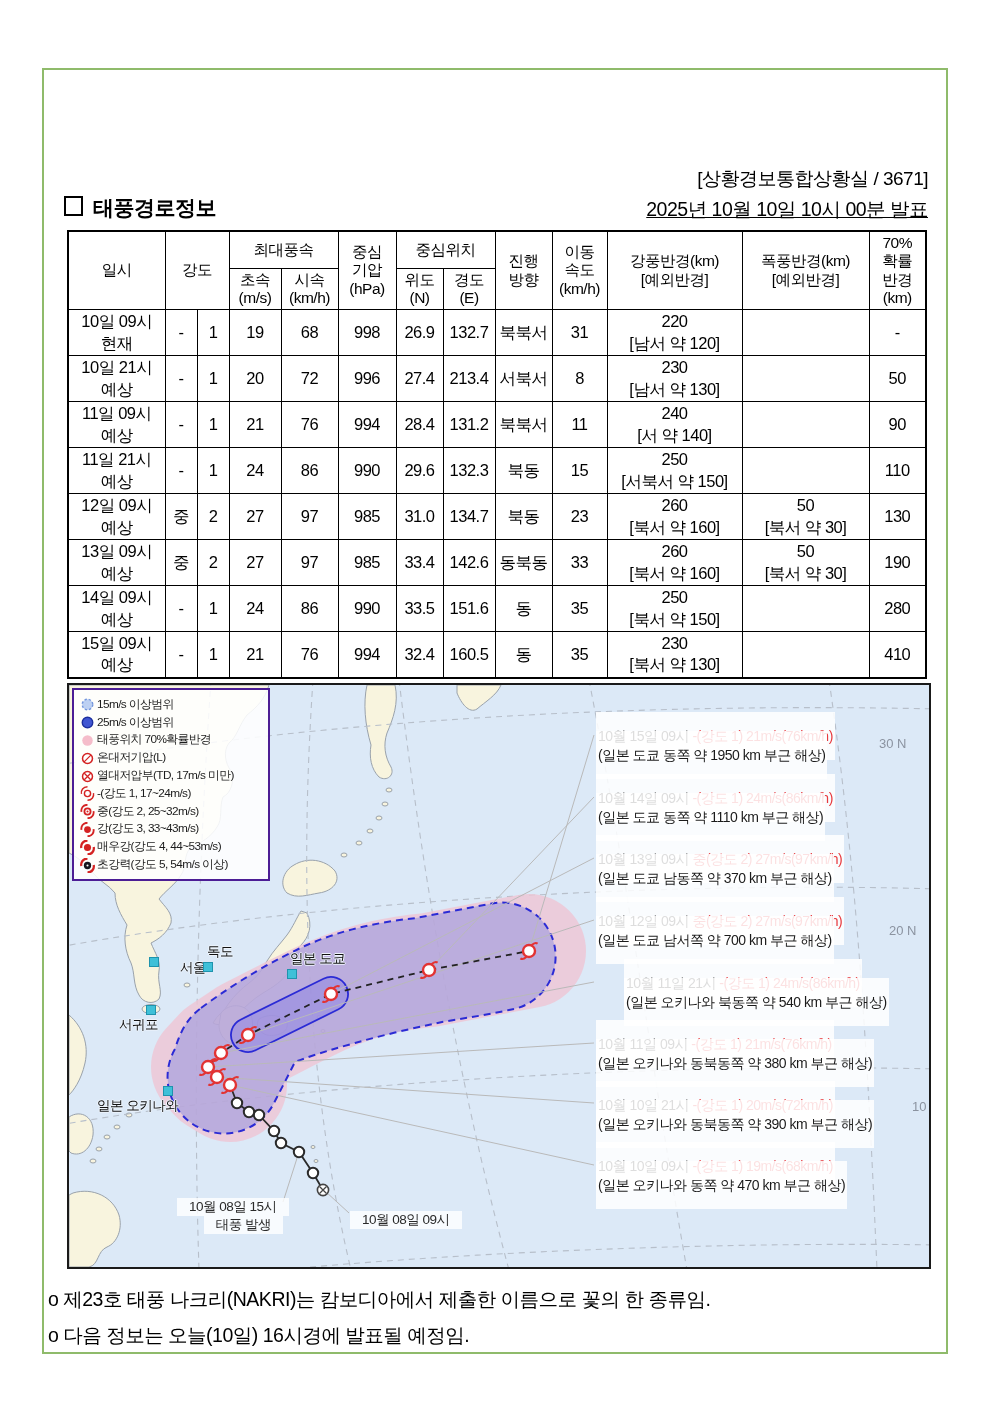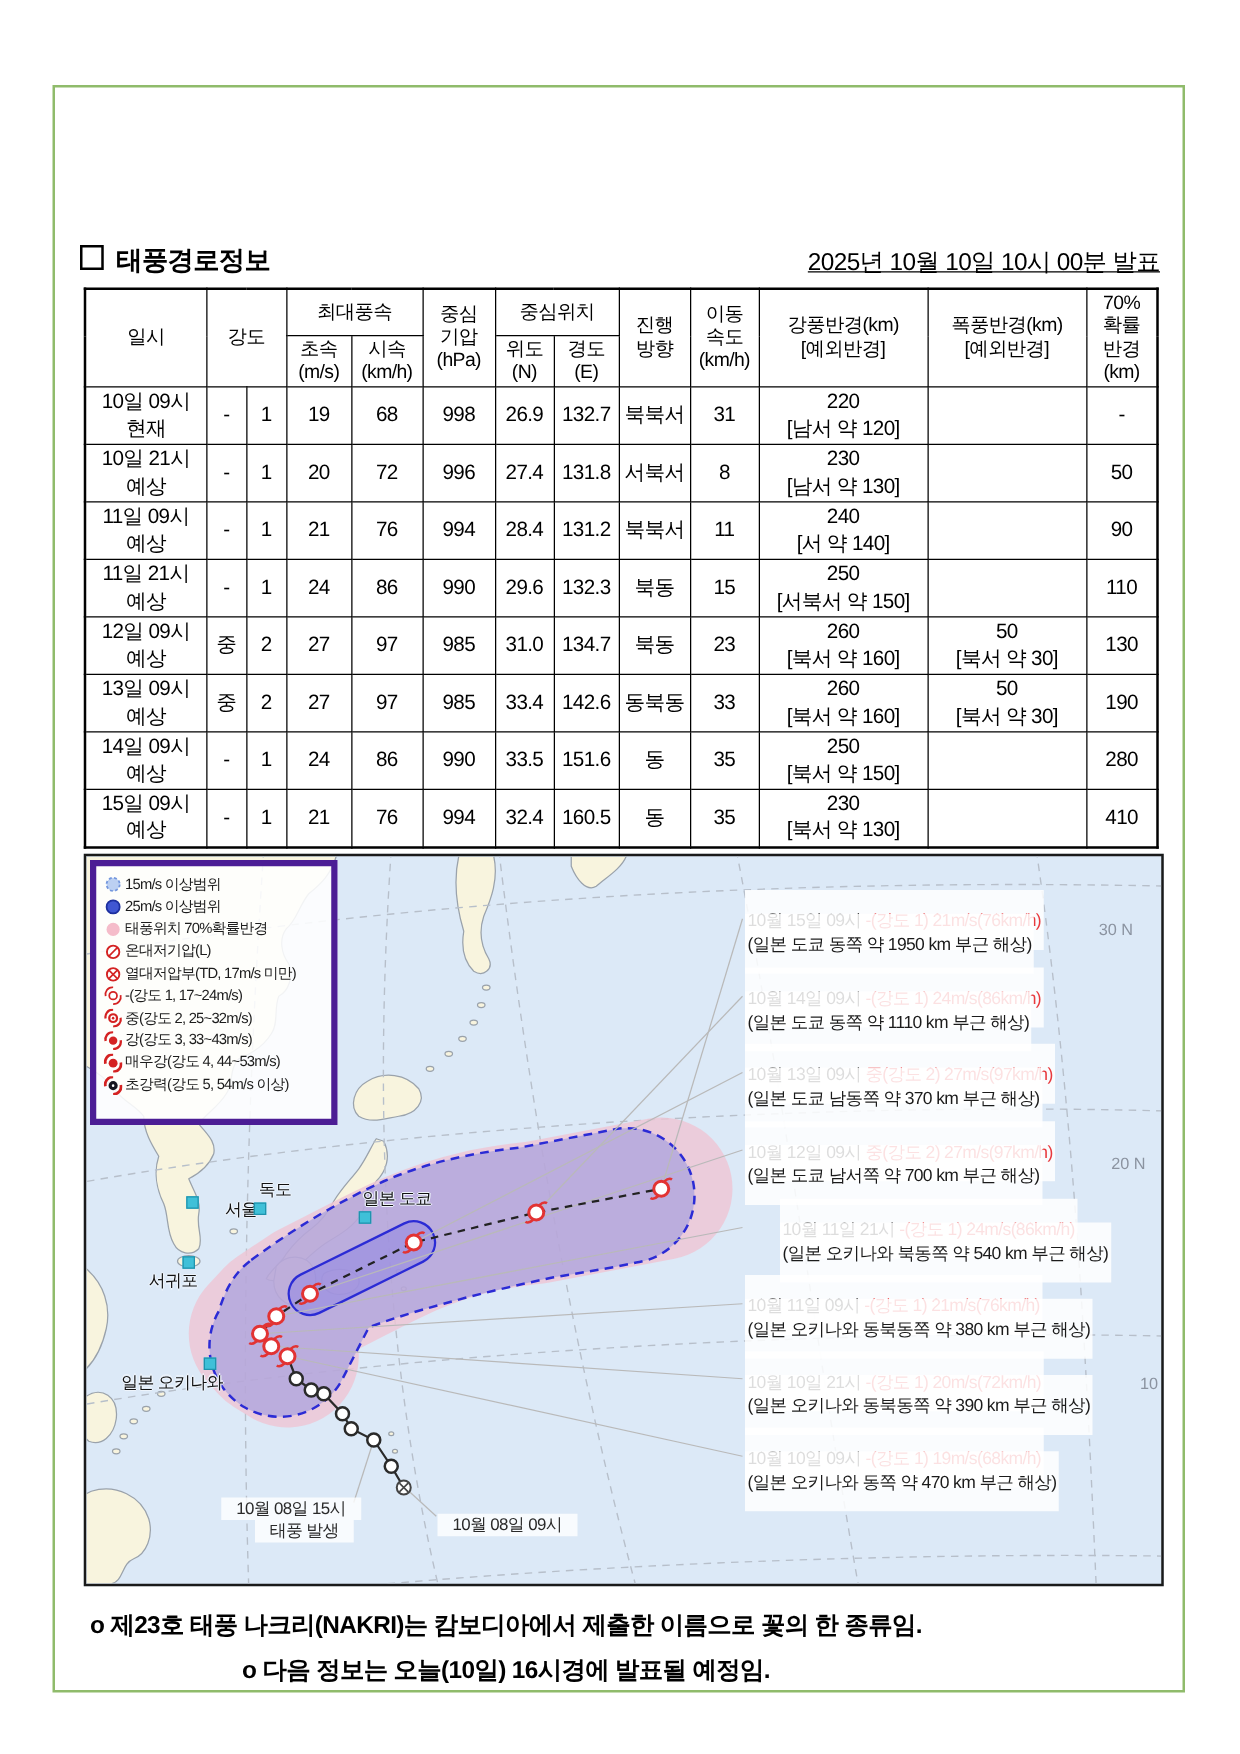--- a/index.html
+++ b/index.html
@@ -23,47 +23,48 @@
   table.fc tr.hr1 th{height:36px;}
   table.fc tr.hr2 th{height:40px;}
   table.fc tbody tr{height:46px;}
   table.fc td div{line-height:1.3;}
 
   
   .map{position:absolute;left:67px;top:683px;width:860px;height:582px;background:#dce9f7;
        border:2px solid #1a1a1a;overflow:hidden;}
   .map svg.base{position:absolute;left:0;top:0;width:860px;height:582px;}
   .legend{position:absolute;left:3px;top:3px;width:198px;background:rgba(255,255,255,0.87);
-          border:5px solid #4c1d95;padding:6px 5px 18px 6px;box-sizing:border-box;}
+          border:2px solid #4c1d95;padding:6px 5px 5px 6px;box-sizing:border-box;}
   .legend ul{list-style:none;margin:0;padding:0;}
   .legend li{display:flex;align-items:center;height:17.8px;font-size:11.8px;color:#1c1c1c;letter-spacing:-0.6px;}
   .legend .licon{width:17px;flex:0 0 17px;display:inline-flex;align-items:center;}
   .legend .licon svg{width:15px;height:15px;}
   .annot{position:absolute;left:527px;width:332px;font-size:14px;line-height:18.5px;
          letter-spacing:-0.5px;color:#1b1b1b;white-space:nowrap;}
   .annot .chip{background:rgba(255,255,255,0.85);padding:16px 2px;}
   .annot .ar{color:#e8393d;}
   .city-sq{position:absolute;width:8px;height:8px;background:#3fc0d8;border:1px solid #1f93ad;}
   .city-lb{position:absolute;font-size:13.5px;color:#111;letter-spacing:-0.5px;white-space:nowrap;
            text-shadow:1px 0 0 #eef4fb,-1px 0 0 #eef4fb,0 1px 0 #eef4fb,0 -1px 0 #eef4fb;}
   .axis{position:absolute;font-size:13px;color:#8b93a0;white-space:nowrap;margin-top:43px;}
   .tlabel{position:absolute;font-size:13.5px;color:#2a2a2a;letter-spacing:-0.5px;white-space:nowrap;}
   .tlabel div{background:rgba(255,255,255,0.8);padding:0 12px;display:inline-block;}
   .tlabel.ra{text-align:right;}
   .tlabel div:empty{display:none;}
 
-  .notes{position:absolute;left:72px;top:1286px;font-size:19.5px;font-weight:700;letter-spacing:-0.5px;text-align:center;}
+  .notes{position:absolute;left:48px;top:1286px;font-size:19.5px;font-weight:400;letter-spacing:-0.5px;}
   .notes div{margin-bottom:9px;}
 </style>
 </head>
 <body>
 
 <div class="page">
   <div class="frame"></div>
 
+  <div class="office">[상황경보통합상황실 / 3671]</div>
   <div class="issued">2025년 10월 10일 10시 00분 발표</div>
   <div class="section">
     <span class="box"></span><span>태풍경로정보</span>
   </div>
 
   <table class="fc">
     <colgroup>
       <col style="width:97px">
         <col style="width:32px">
         <col style="width:32px">
@@ -161,21 +162,21 @@
           <td>
             <div>10일 21시</div>
             <div>예상</div>
           </td>
           <td>-</td>
           <td>1</td>
           <td>20</td>
           <td>72</td>
           <td>996</td>
           <td>27.4</td>
-          <td>131.8</td>
+          <td>213.4</td>
           <td>서북서</td>
           <td>8</td>
           <td>
             <div>230</div>
             <div>[남서 약 130]</div>
           </td>
           <td>
             <div></div>
             <div></div>
           </td>

